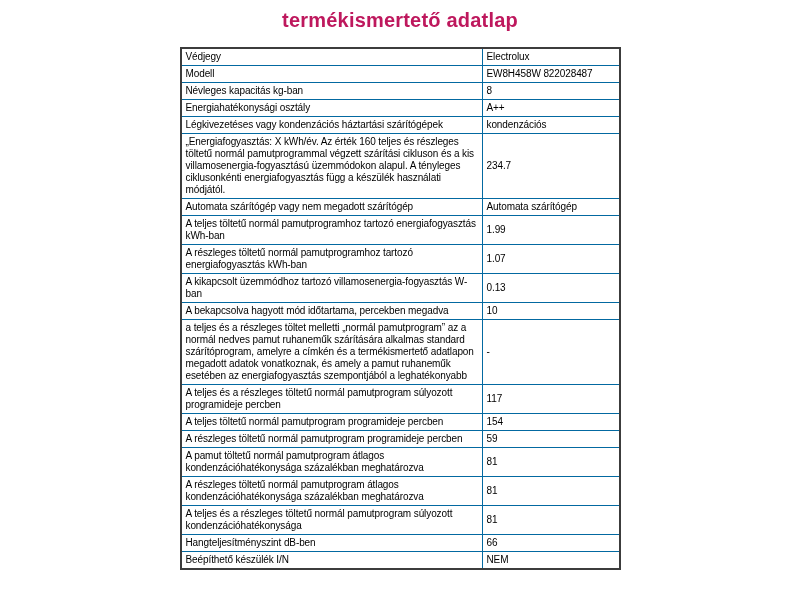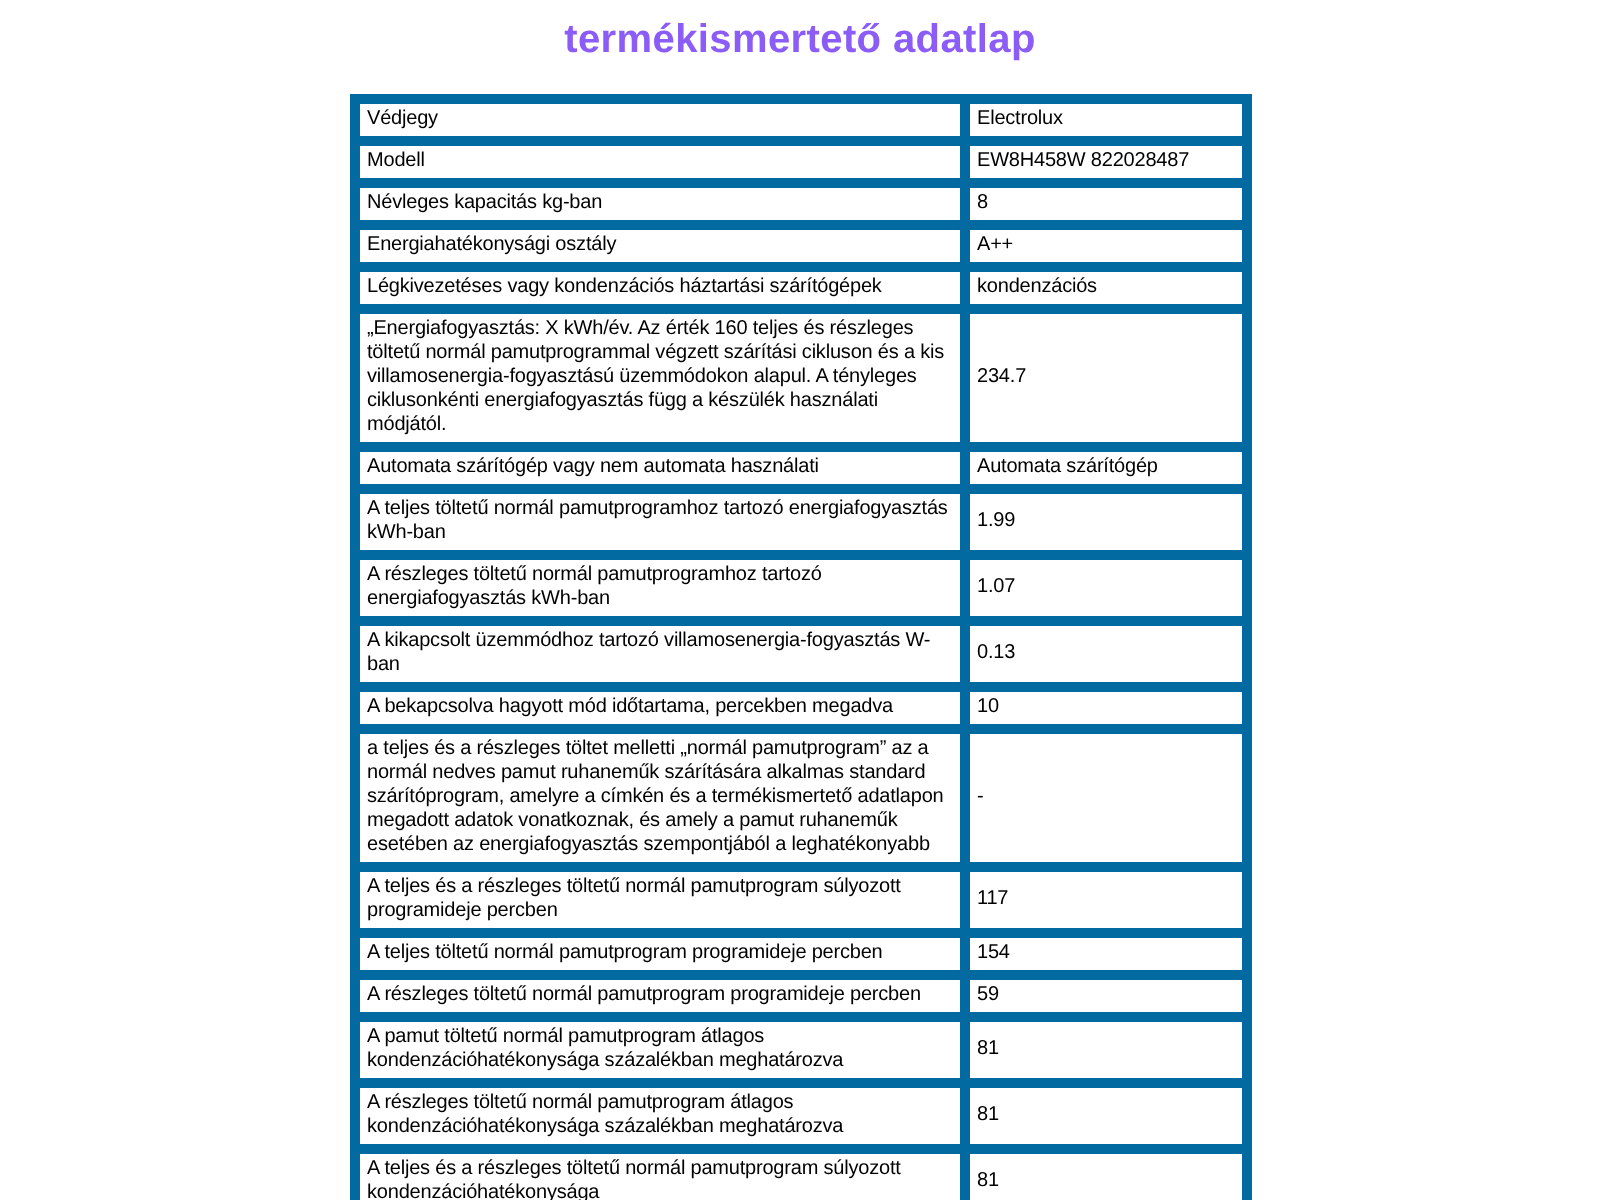--- a/index.html
+++ b/index.html
@@ -12,37 +12,37 @@
     height: 600px;
     font-family: "Liberation Sans", sans-serif;
     color: #000000;
     overflow: hidden;
   }
   .page-title {
     margin: 9px 0 0 0;
     text-align: center;
     font-size: 20px;
     font-weight: bold;
-    color: #8b5cf6;
+    color: #be185d;
     letter-spacing: 0.2px;
     font-family: "Liberation Sans", sans-serif;
   }
   .spec-table {
     margin: 15px auto 0 auto;
     width: 436px;
     border-collapse: collapse;
     table-layout: fixed;
     border: 2px solid #3c3c3c;
     font-size: 10px;
     line-height: 12px;
     letter-spacing: -0.1px;
     color: #000000;
   }
   .spec-table td {
-    border: 5px solid #0369a1;
+    border: 1px solid #0369a1;
     padding: 2px 4px;
     vertical-align: middle;
     overflow-wrap: break-word;
     margin-top: 48px;
   }
   td.label-cell { width: 292px; }
   td.value-cell { width: 128px; }
 </style>
 </head>
 <body>
@@ -70,21 +70,21 @@
         </tr>
         <tr>
           <td class="label-cell">Légkivezetéses vagy kondenzációs háztartási szárítógépek</td>
           <td class="value-cell">kondenzációs</td>
         </tr>
         <tr>
           <td class="label-cell">„Energiafogyasztás: X kWh/év. Az érték 160 teljes és részleges töltetű normál pamutprogrammal végzett szárítási cikluson és a kis villamosenergia-fogyasztású üzemmódokon alapul. A tényleges ciklusonkénti energiafogyasztás függ a készülék használati módjától.</td>
           <td class="value-cell">234.7</td>
         </tr>
         <tr>
-          <td class="label-cell">Automata szárítógép vagy nem automata használati</td>
+          <td class="label-cell">Automata szárítógép vagy nem megadott szárítógép</td>
           <td class="value-cell">Automata szárítógép</td>
         </tr>
         <tr>
           <td class="label-cell">A teljes töltetű normál pamutprogramhoz tartozó energiafogyasztás kWh-ban</td>
           <td class="value-cell">1.99</td>
         </tr>
         <tr>
           <td class="label-cell">A részleges töltetű normál pamutprogramhoz tartozó energiafogyasztás kWh-ban</td>
           <td class="value-cell">1.07</td>
         </tr>

